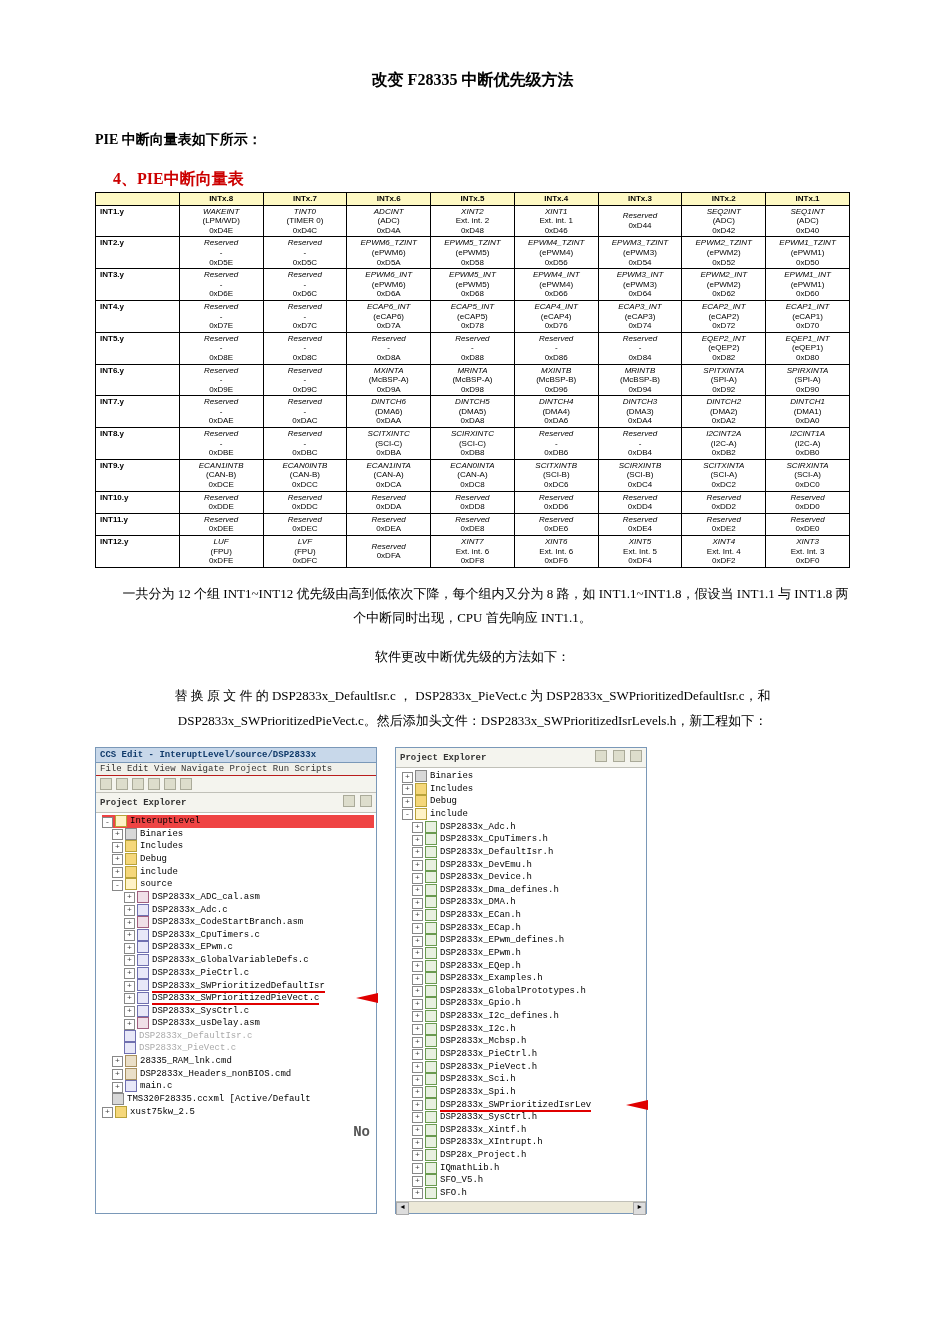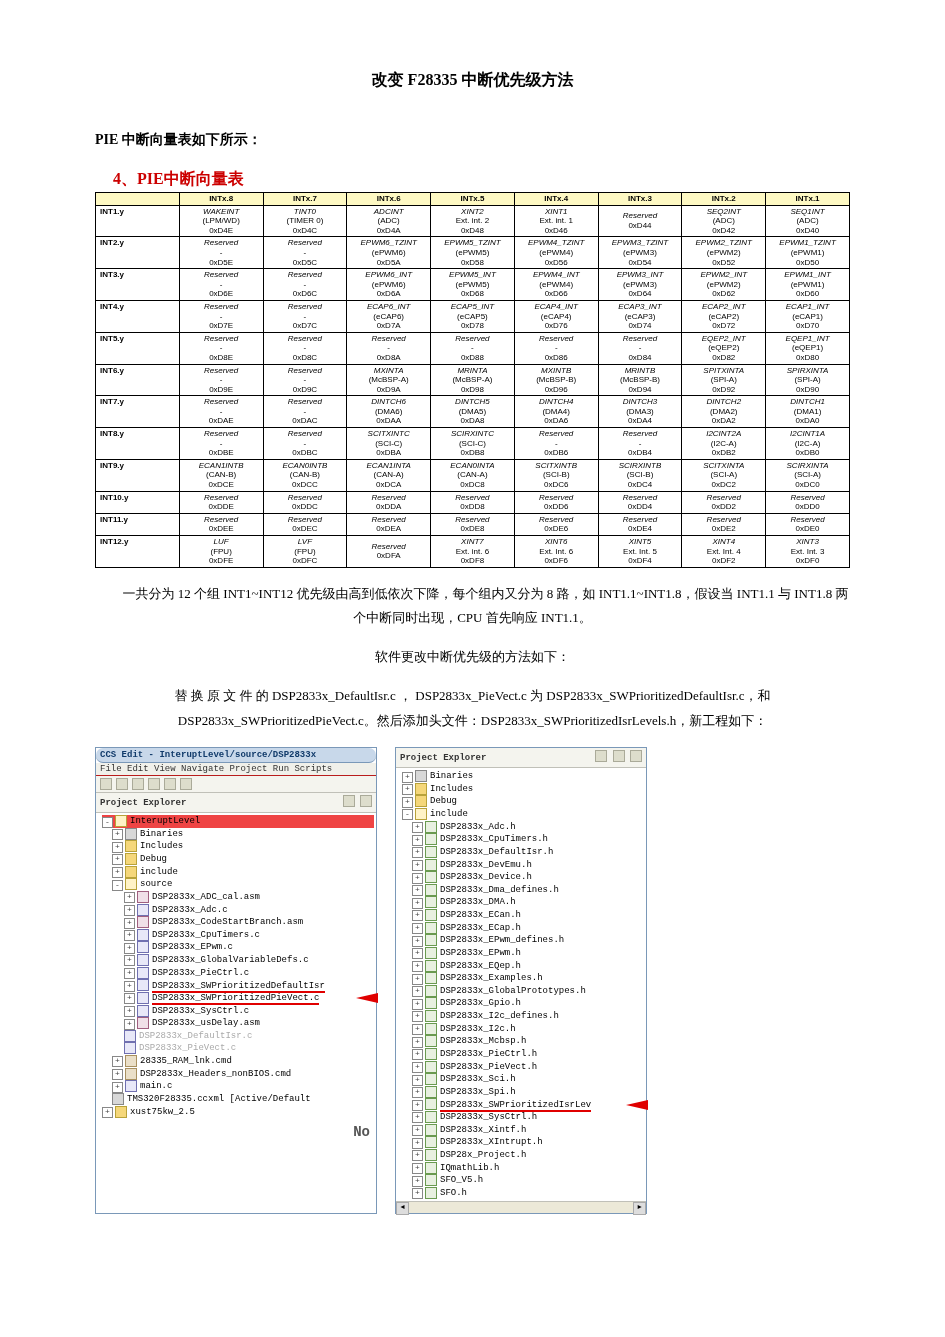--- a/index.html
+++ b/index.html
@@ -84,21 +84,20 @@
     }
     .ide-left { width: 280px; }
     .ide-right { width: 250px; }
     .titlebar {
       background: #c8d8ea;
       color: #103a6a;
       font-weight: bold;
       padding: 2px 4px;
       font-size: 9px;
       border-bottom: 1px solid #7a98b8;
-      border-radius: 7px;
     }
     .menubar {
       background: #f0f0ea;
       padding: 1px 4px;
       font-size: 9px;
       color: #333;
       border-bottom: 1px solid #b91c1c;
     }
     .toolbar {
       background: #f4f4ee;

